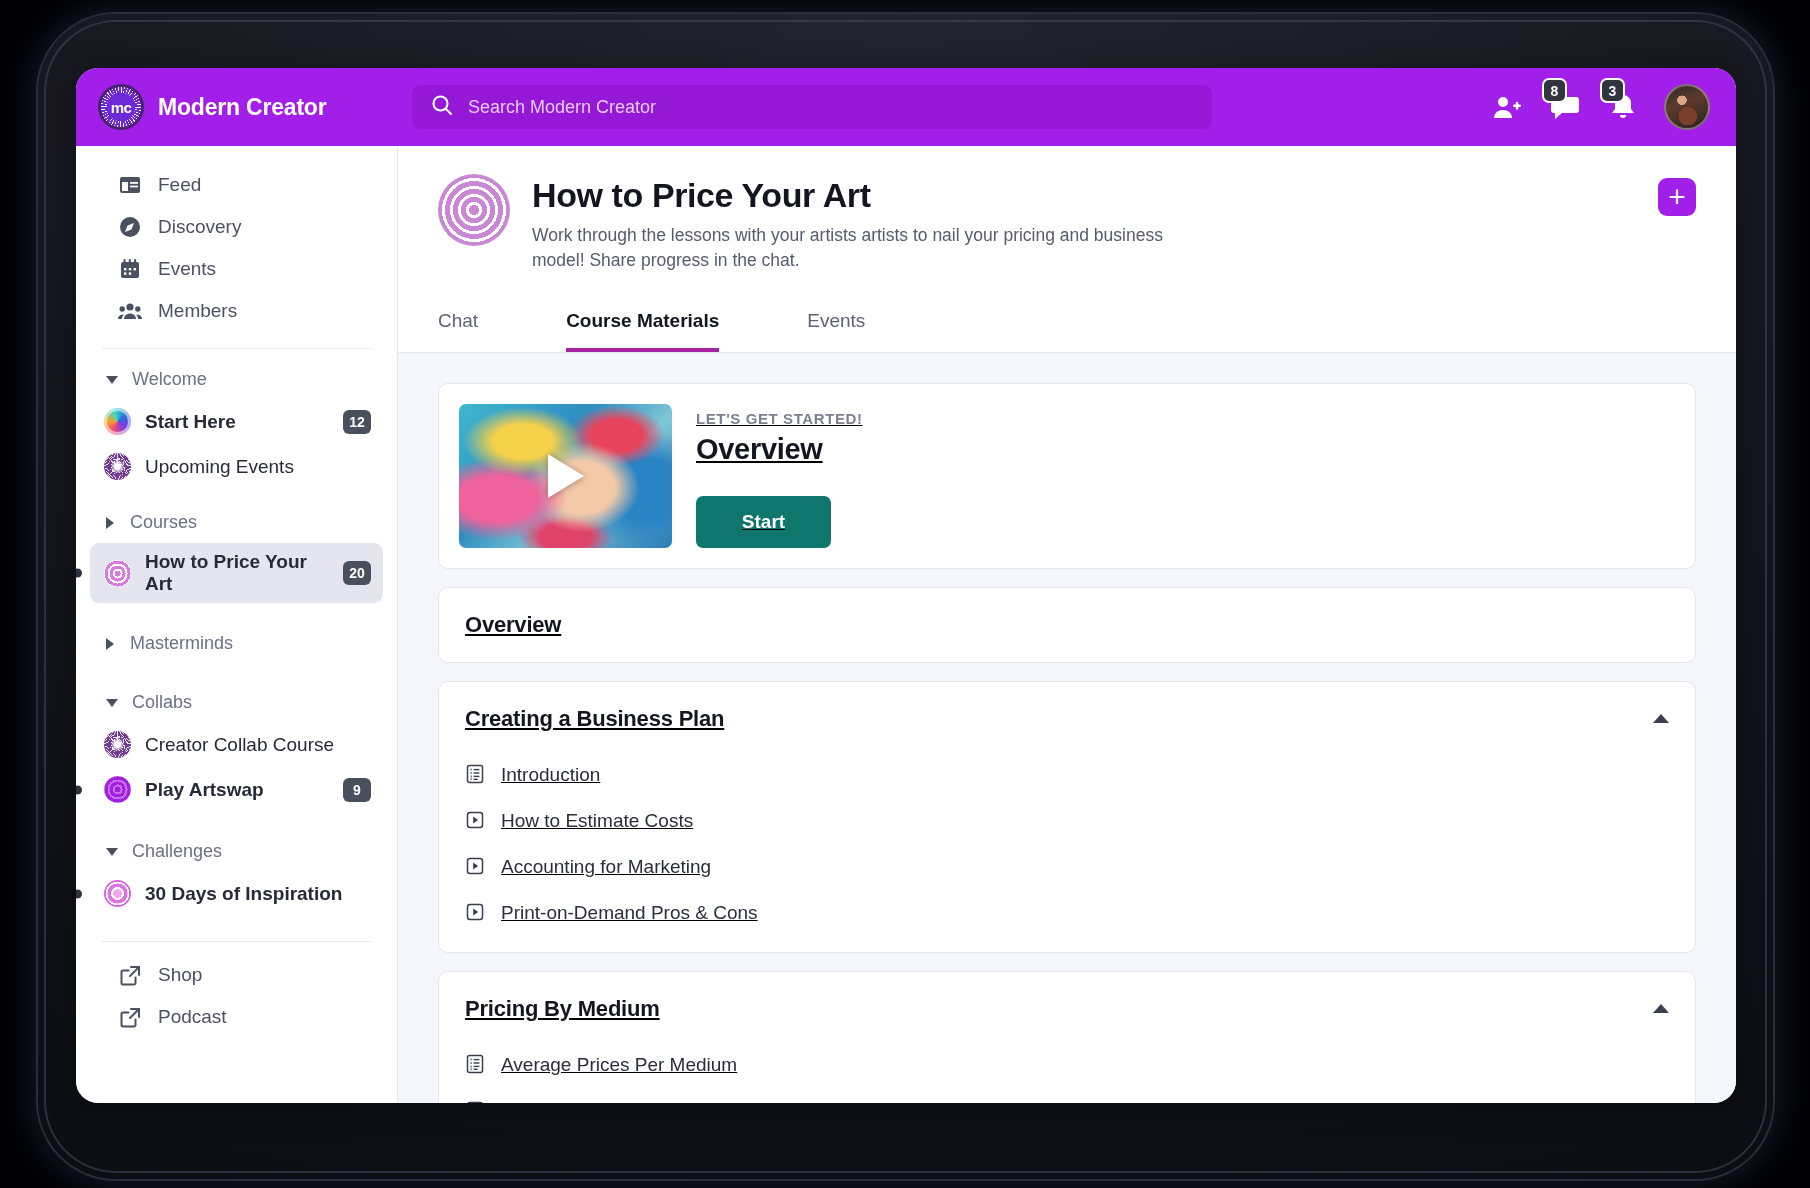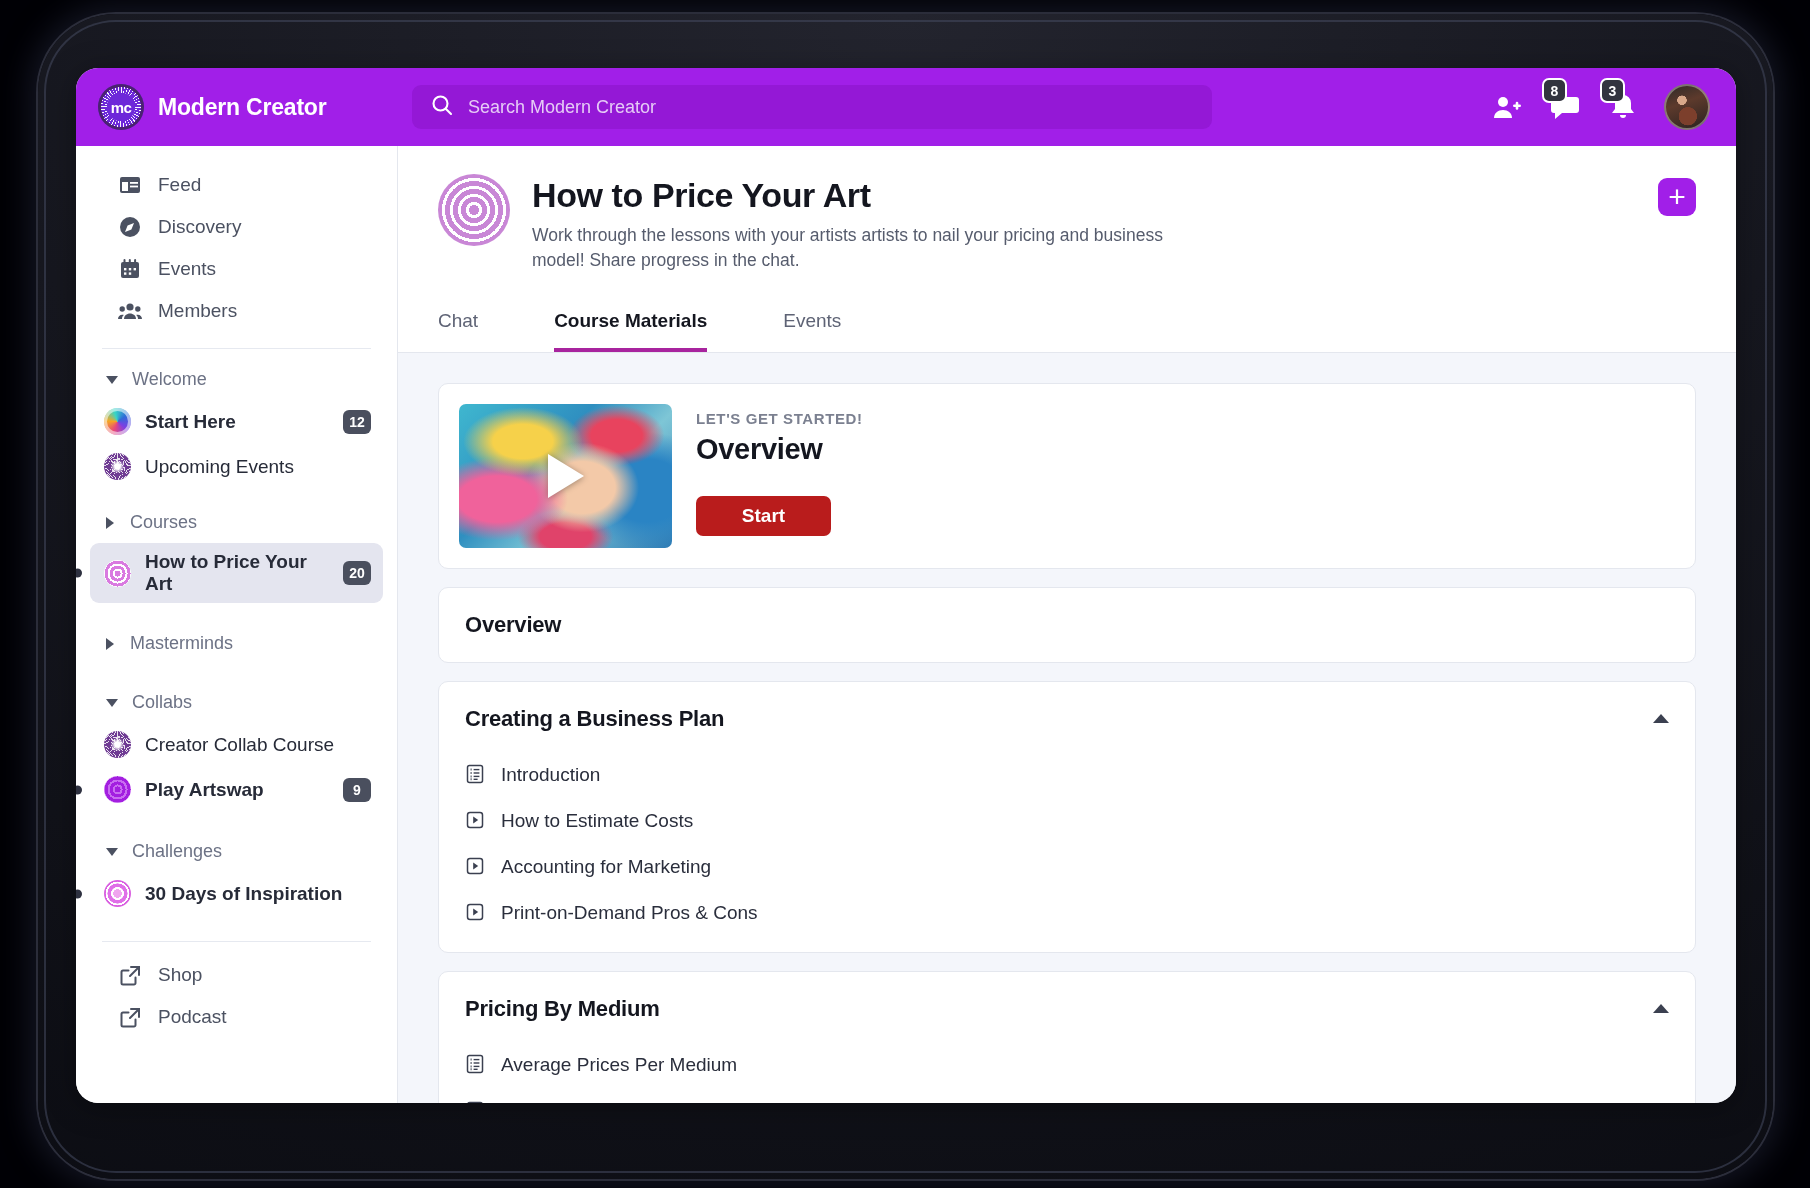--- a/index.html
+++ b/index.html
@@ -180,29 +180,29 @@
   .head-text { flex: 1; padding-top: 2px; }
   .course-title { font-size: 34px; font-weight: 700; color: #14161f; letter-spacing: -0.4px; }
   .course-desc { font-size: 17.5px; color: #565c6d; line-height: 1.45; margin-top: 8px; max-width: 640px; }
   .plus-btn {
     width: 38px; height: 38px; border-radius: 9px;
     background: #a11fe8; color: #fff;
     display: flex; align-items: center; justify-content: center;
     font-size: 30px; font-weight: 400; line-height: 1;
     flex: 0 0 38px; margin-top: 4px;
   }
-  .tabs { display: flex; gap: 4px; margin-top: 26px; }
+  .tabs { display: flex; gap: 16px; margin-top: 26px; }
   .tab {
     padding: 10px 0 16px 0; margin-right: 72px;
     font-size: 19px; color: #5e6375;
     border-bottom: 4px solid transparent;
   }
   .tab.active { color: #14161f; font-weight: 700; border-bottom-color: #a8249e; }
 
-  .main-scroll { flex:1; overflow: hidden; padding: 30px 40px 0 40px; }
+  .main-scroll { flex:1; overflow: hidden; padding: 30px 40px 0 40px; text-decoration: underline; }
 
   .card {
     background: #ffffff; border: 1px solid #e4e7ee;
     border-radius: 10px; margin-bottom: 18px;
   }
   .overview-card { display: flex; gap: 24px; padding: 20px; align-items: stretch; }
   .thumb {
     width: 213px; height: 144px; border-radius: 7px; flex: 0 0 213px;
     position: relative; overflow: hidden;
     background:
@@ -218,22 +218,22 @@
     position: absolute; left: 50%; top: 50%; transform: translate(-50%,-50%);
     width: 0; height: 0;
     border-top: 22px solid transparent; border-bottom: 22px solid transparent;
     border-left: 36px solid #ffffff;
     filter: drop-shadow(0 1px 3px rgba(0,0,0,.35));
   }
   .ov-right { display: flex; flex-direction: column; justify-content: flex-start; padding-top: 6px; }
   .eyebrow { font-size: 15px; font-weight: 700; color: #7b8090; letter-spacing: 0.6px; }
   .ov-title { font-size: 29px; font-weight: 700; color: #14161f; margin-top: 6px; letter-spacing: -0.3px; }
   .start-btn {
-    margin-top: 30px; width: 135px; height: 40px;
-    background: #b91c1c; color: #ffffff;
+    margin-top: 30px; width: 135px; height: 52px;
+    background: #0f766e; color: #ffffff;
     border: none; border-radius: 7px;
     font-size: 19px; font-weight: 700;
     font-family: "Liberation Sans", sans-serif;
   }
 
   .section-title-card { padding: 24px 26px; }
   .section-title { font-size: 22px; font-weight: 700; color: #14161f; letter-spacing: -0.2px; }
   .section-head {
     display: flex; align-items: center; justify-content: space-between;
     padding: 24px 26px 20px 26px;

